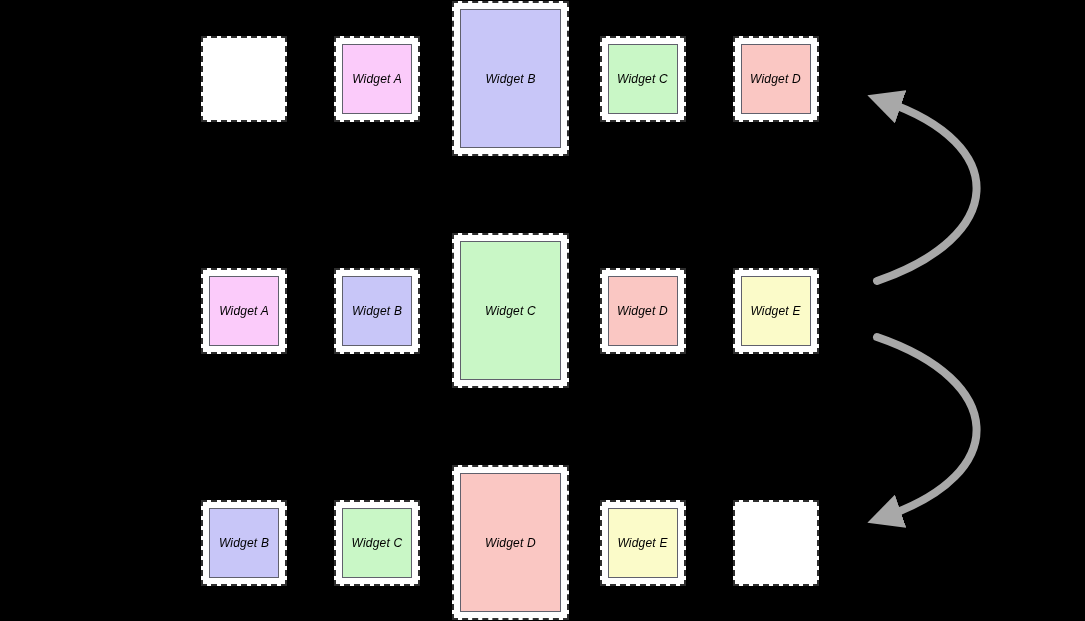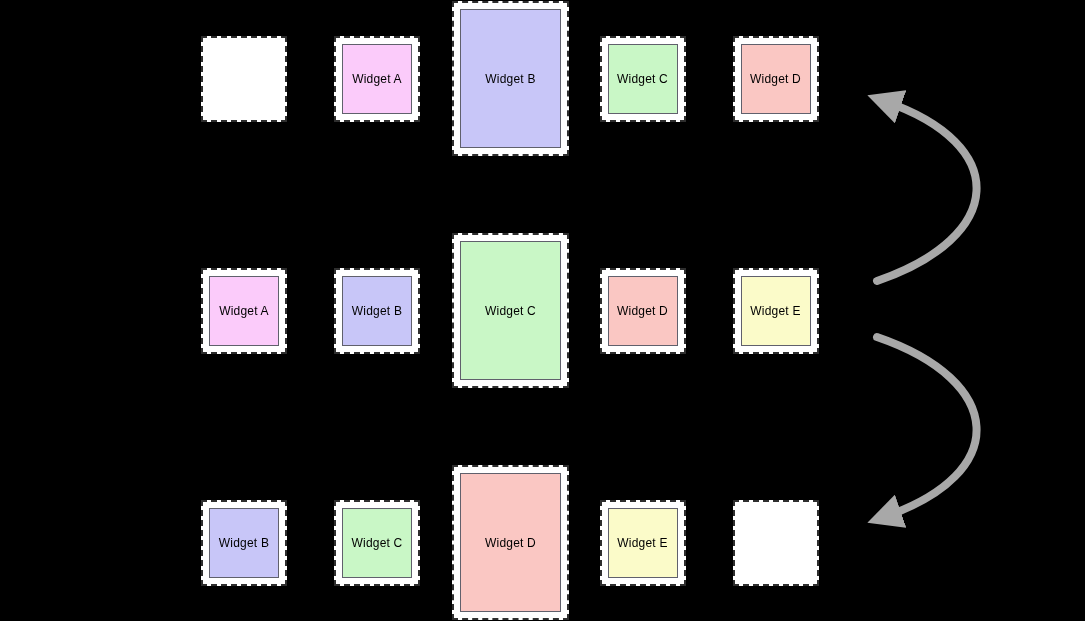--- a/index.html
+++ b/index.html
@@ -25,20 +25,21 @@
     align-items: stretch;
     justify-content: stretch;
   }
   .card .inner {
     box-sizing: border-box;
     flex: 1;
     border: 1px solid #60606c;
     display: flex;
     align-items: center;
     justify-content: center;
+    font-style: italic;
   }
   .card .label {
     font-size: 12px;
     color: #000000;
     letter-spacing: 0.2px;
     white-space: nowrap;
   }
   .arrows-svg {
     position: absolute;
     left: 0;

